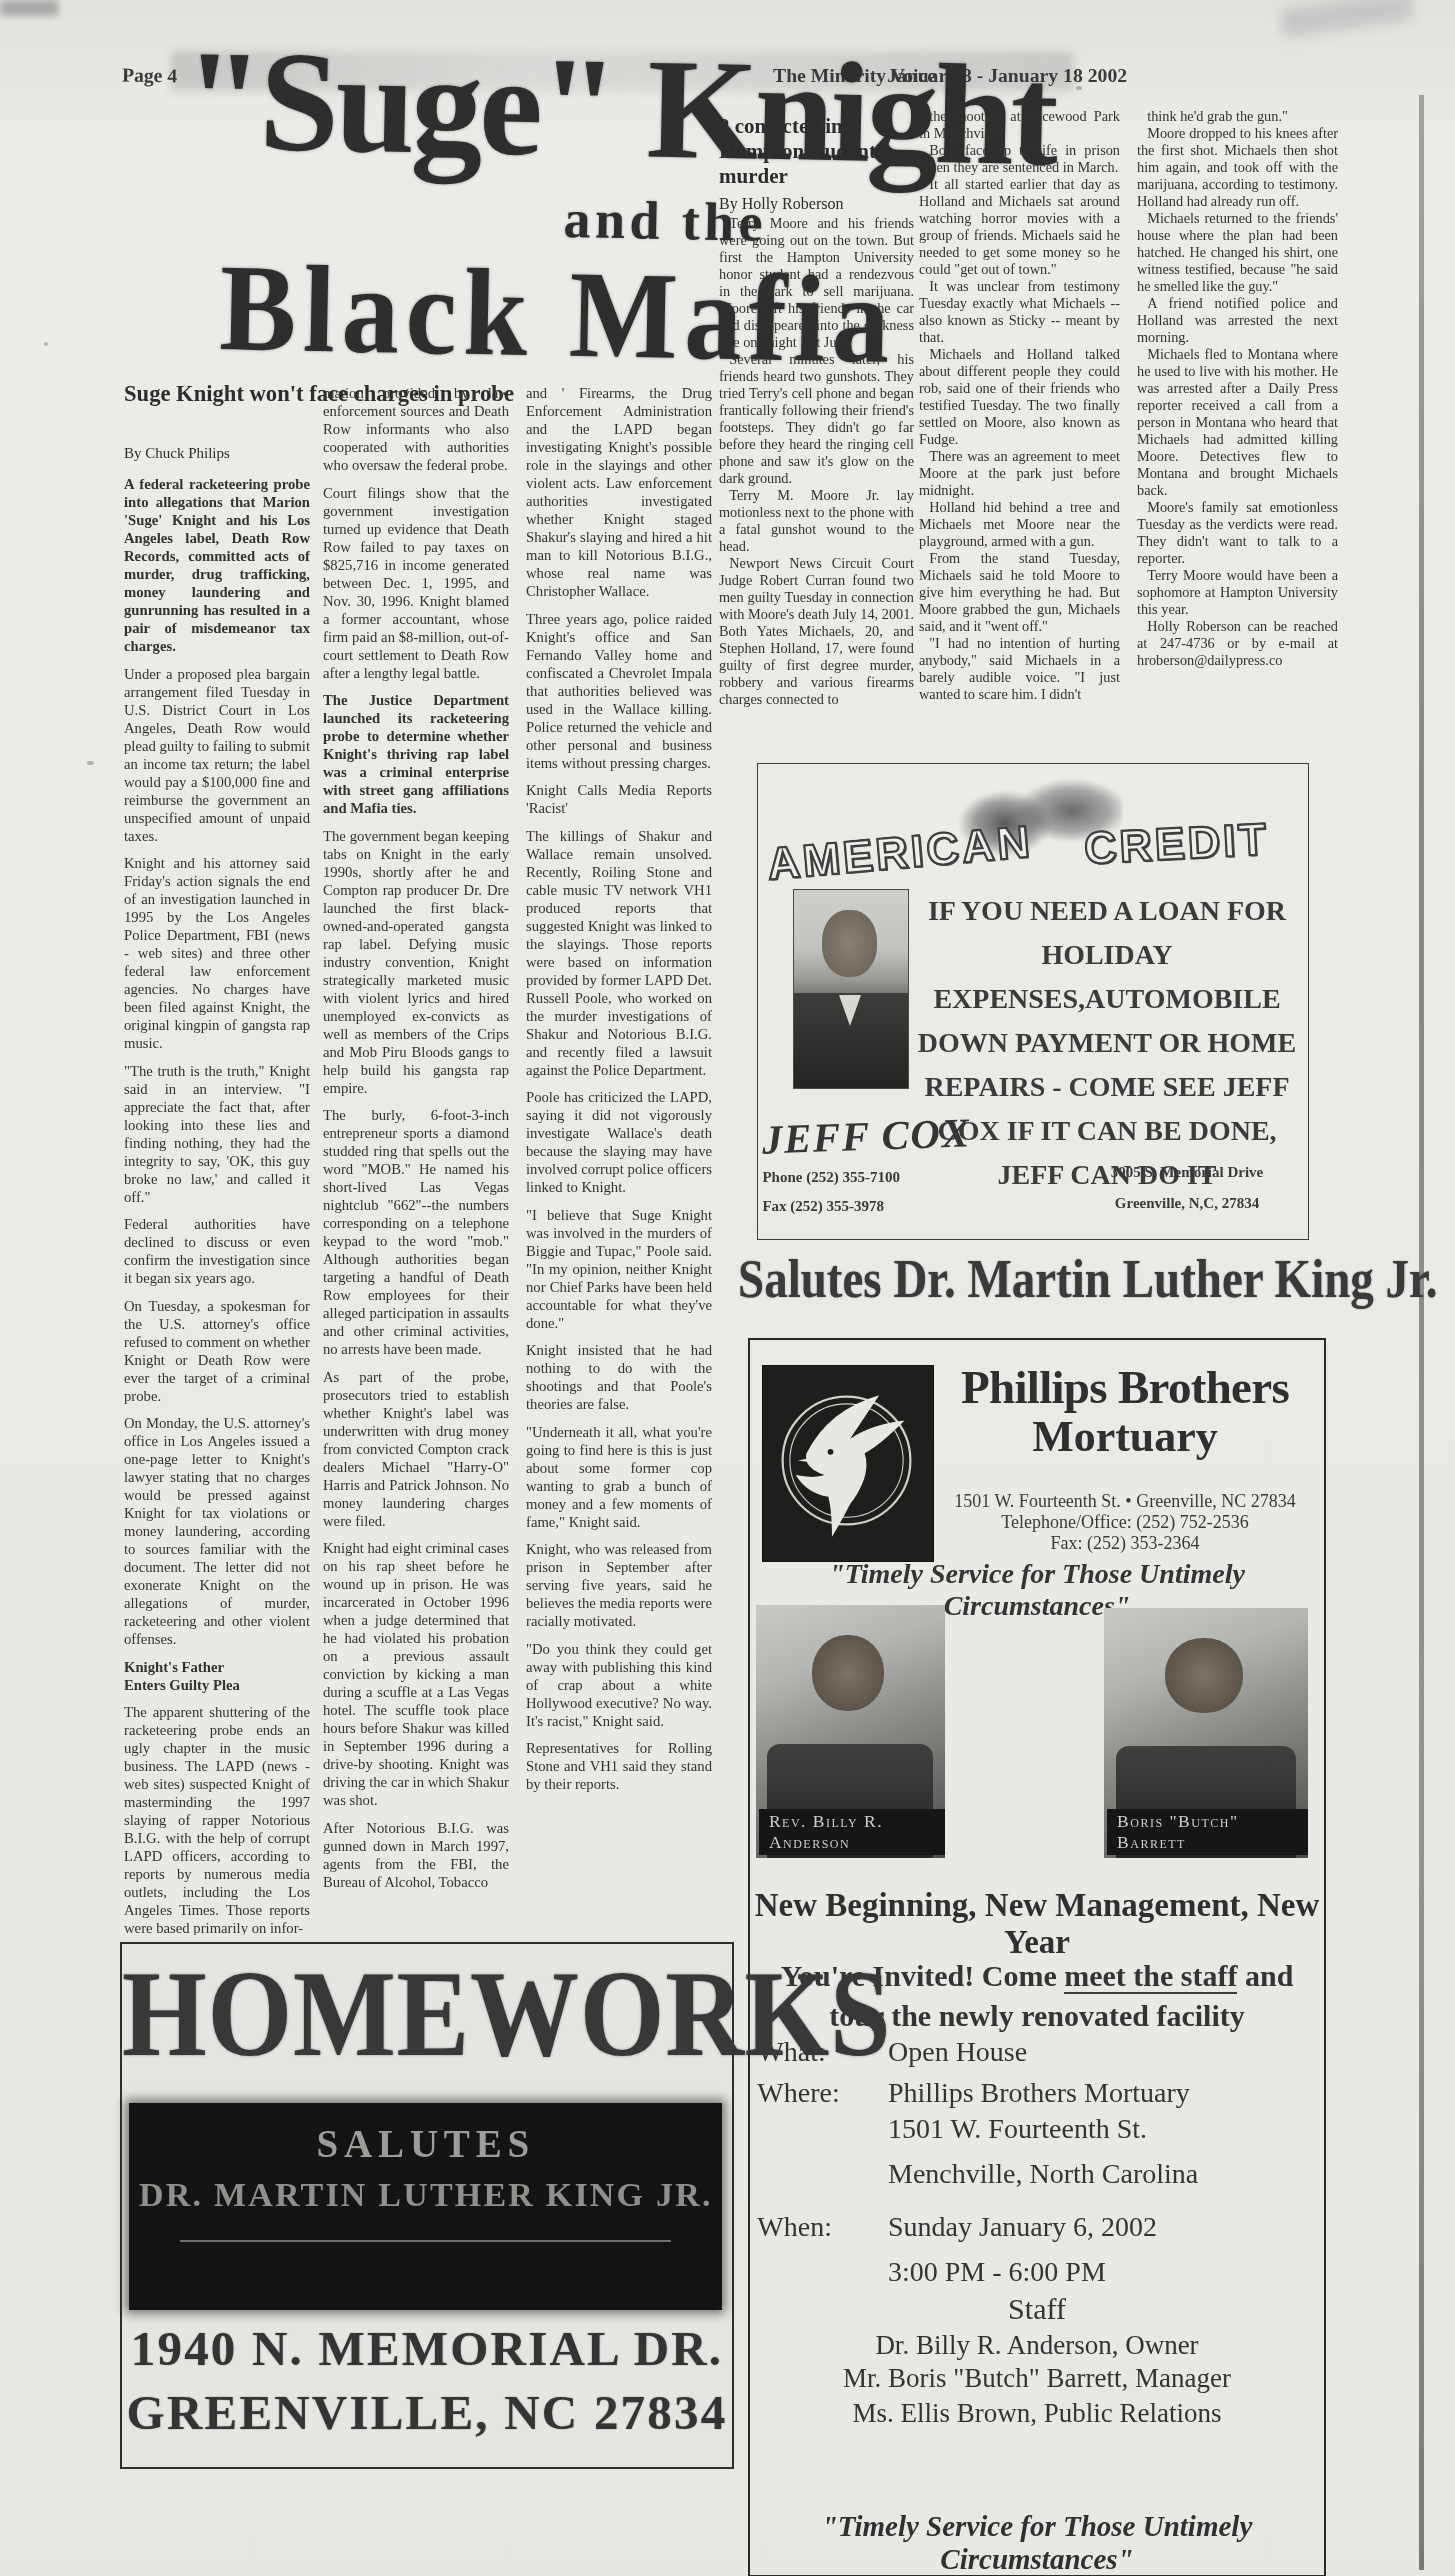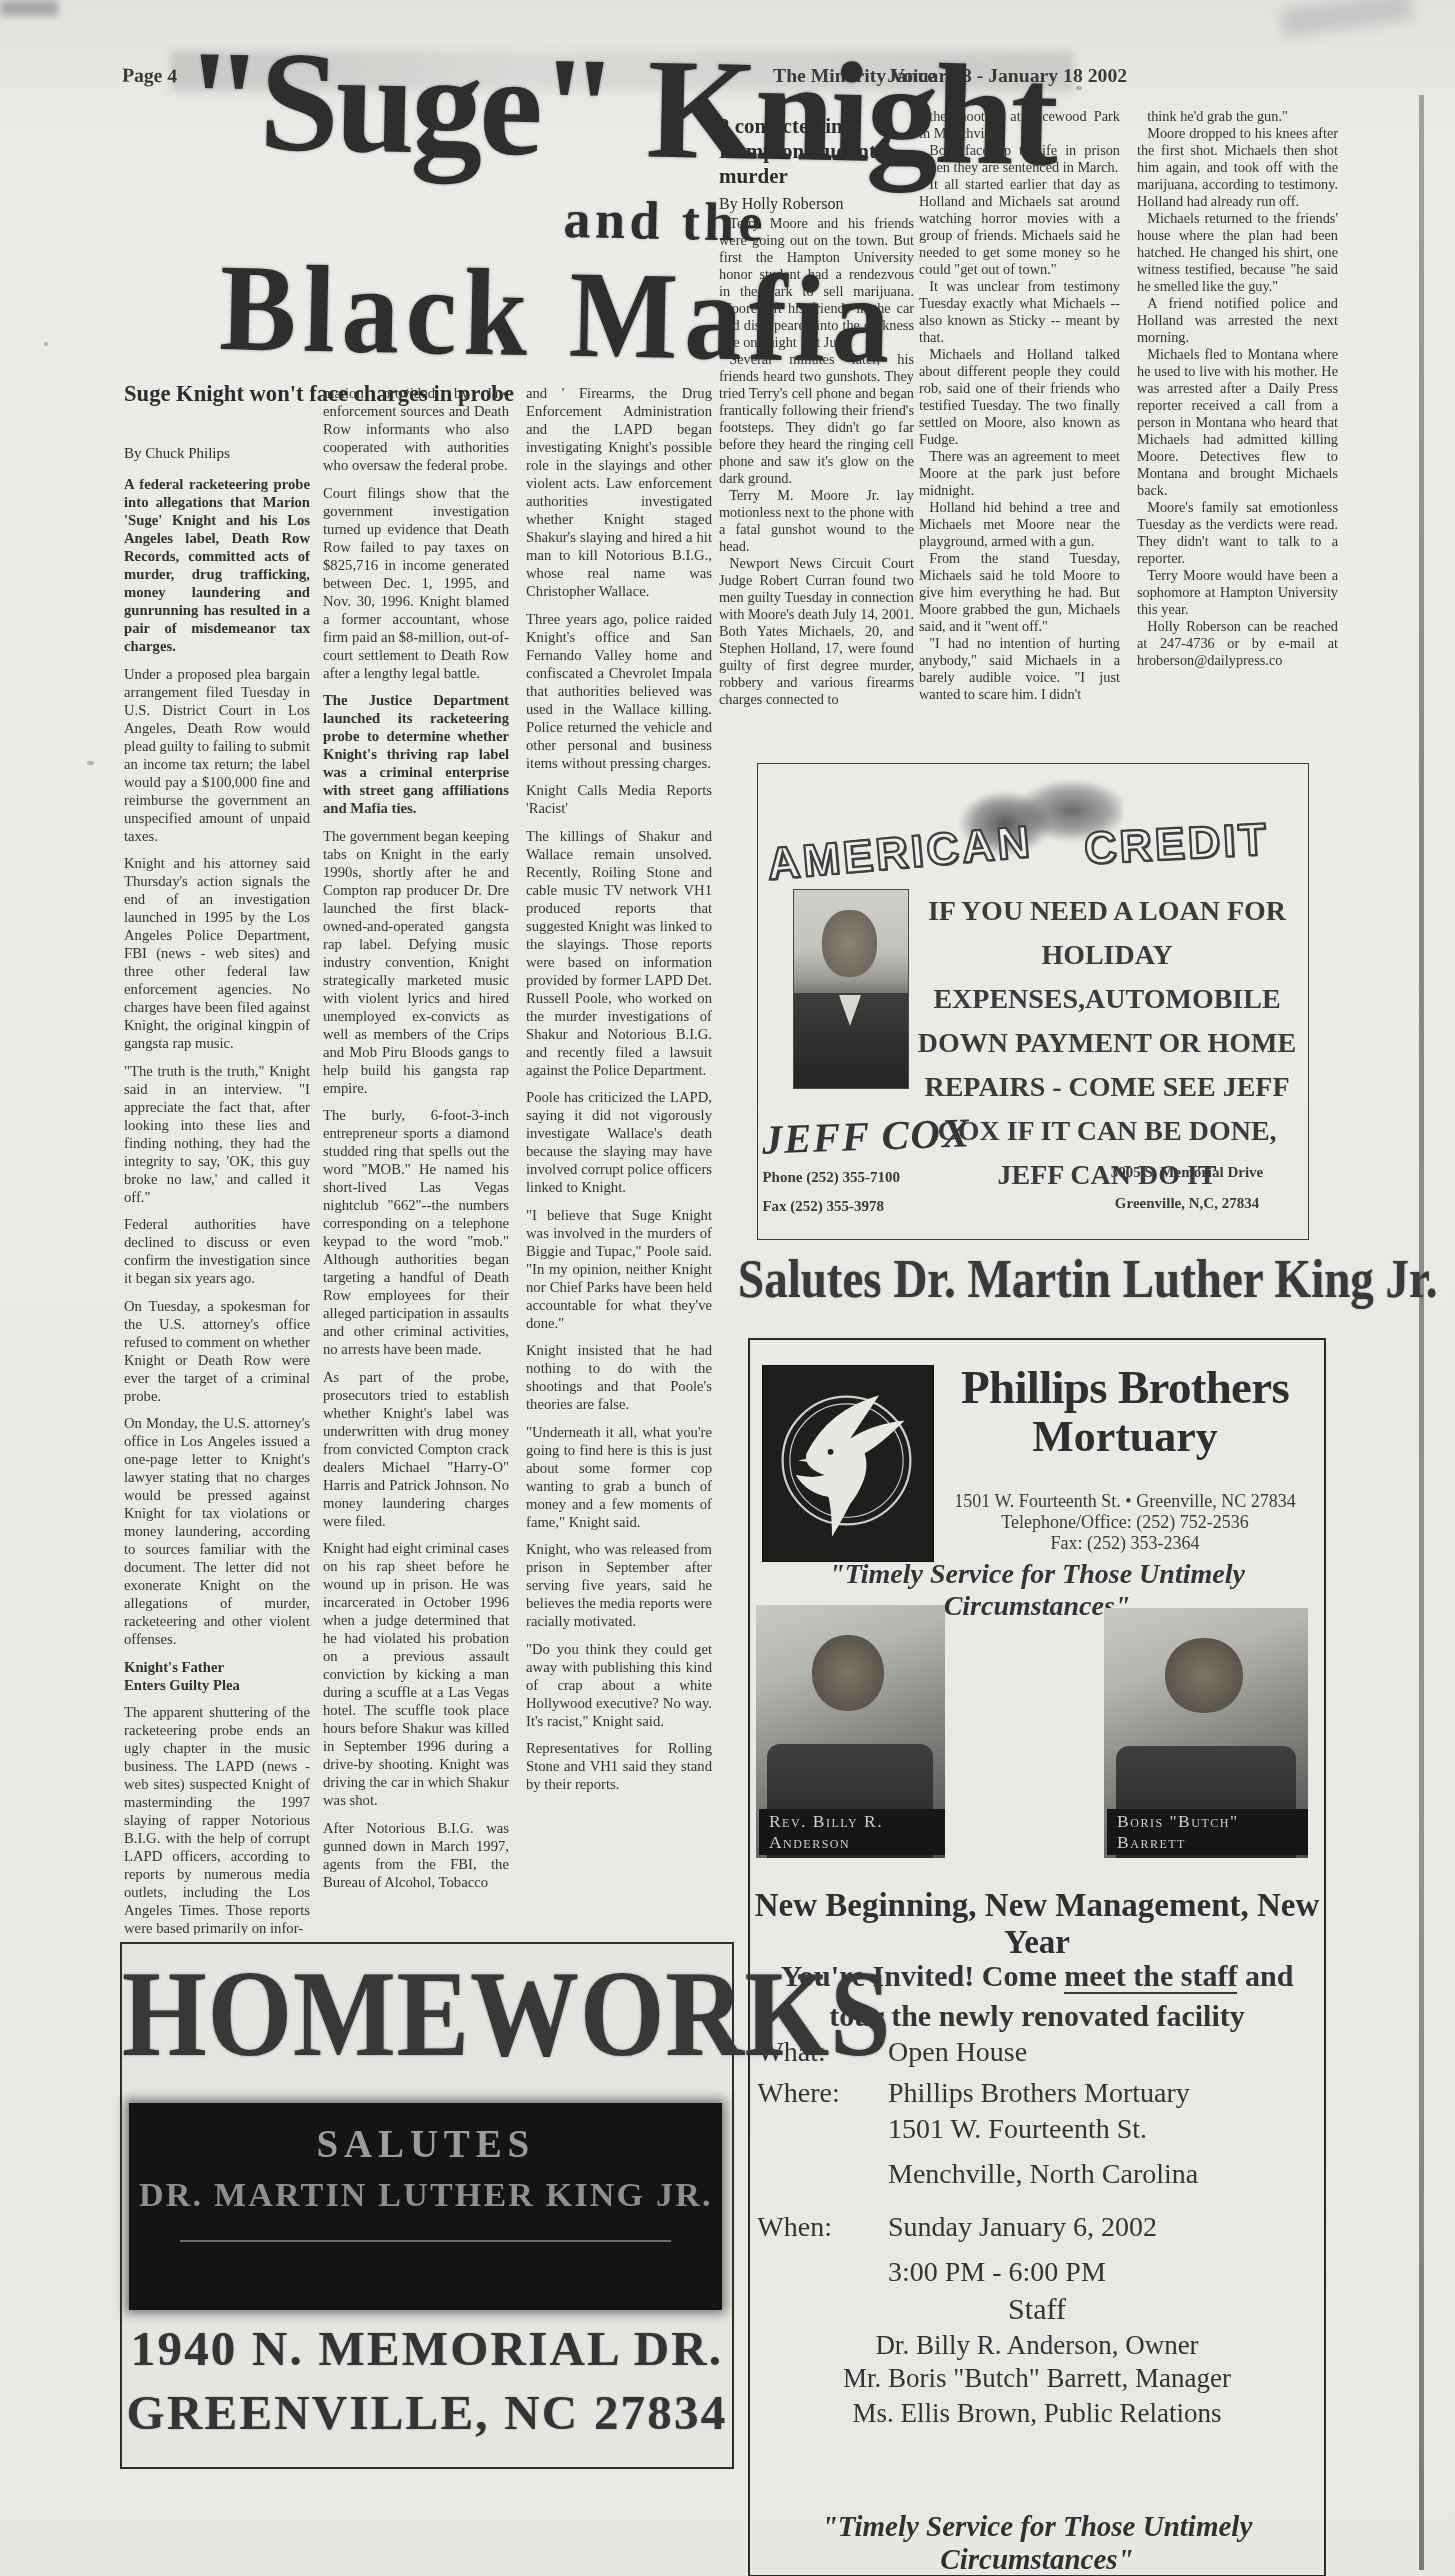--- a/index.html
+++ b/index.html
@@ -107,21 +107,21 @@
     <div class="hl1">"Suge" Knight</div>
     <div class="hl2">and the</div>
     <div class="hl3">Black Mafia</div>
   </div>
 
   <div class="subhead1">Suge Knight won't face charges in probe</div>
   <div class="byline1">By Chuck Philips</div>
   <div class="col a1" style="left:124px;top:475px;width:186px;height:1460px;">
       <p class="para bold">A federal racketeering probe into allegations that Marion 'Suge' Knight and his Los Angeles label, Death Row Records, committed acts of murder, drug trafficking, money laundering and gunrunning has resulted in a pair of misdemeanor tax charges.</p>
       <p class="para">Under a proposed plea bargain arrangement filed Tuesday in U.S. District Court in Los Angeles, Death Row would plead guilty to failing to submit an income tax return; the label would pay a $100,000 fine and reimburse the government an unspecified amount of unpaid taxes.</p>
-      <p class="para">Knight and his attorney said Thursday's action signals the end of an investigation launched in 1995 by the Los Angeles Police Department, FBI (news - web sites) and three other federal law enforcement agencies. No charges have been filed against Knight, the original kingpin of gangsta rap music.</p>
+      <p class="para">Knight and his attorney said Friday's action signals the end of an investigation launched in 1995 by the Los Angeles Police Department, FBI (news - web sites) and three other federal law enforcement agencies. No charges have been filed against Knight, the original kingpin of gangsta rap music.</p>
       <p class="para">"The truth is the truth," Knight said in an interview. "I appreciate the fact that, after looking into these lies and finding nothing, they had the integrity to say, 'OK, this guy broke no law,' and called it off."</p>
       <p class="para">Federal authorities have declined to discuss or even confirm the investigation since it began six years ago.</p>
       <p class="para">On Tuesday, a spokesman for the U.S. attorney's office refused to comment on whether Knight or Death Row were ever the target of a criminal probe.</p>
       <p class="para">On Monday, the U.S. attorney's office in Los Angeles issued a one-page letter to Knight's lawyer stating that no charges would be pressed against Knight for tax violations or money laundering, according to sources familiar with the document. The letter did not exonerate Knight on the allegations of murder, racketeering and other violent offenses.</p>
       <p class="para bold">Knight's Father
 Enters Guilty Plea</p>
       <p class="para">The apparent shuttering of the racketeering probe ends an ugly chapter in the music business. The LAPD (news - web sites) suspected Knight of masterminding the 1997 slaying of rapper Notorious B.I.G. with the help of corrupt LAPD officers, according to reports by numerous media outlets, including the Los Angeles Times. Those reports were based primarily on infor-</p>
     </div>
   <div class="col a1" style="left:323px;top:384px;width:186px;height:1550px;">
       <p class="para">mation provided by law enforcement sources and Death Row informants who also cooperated with authorities who oversaw the federal probe.</p>

